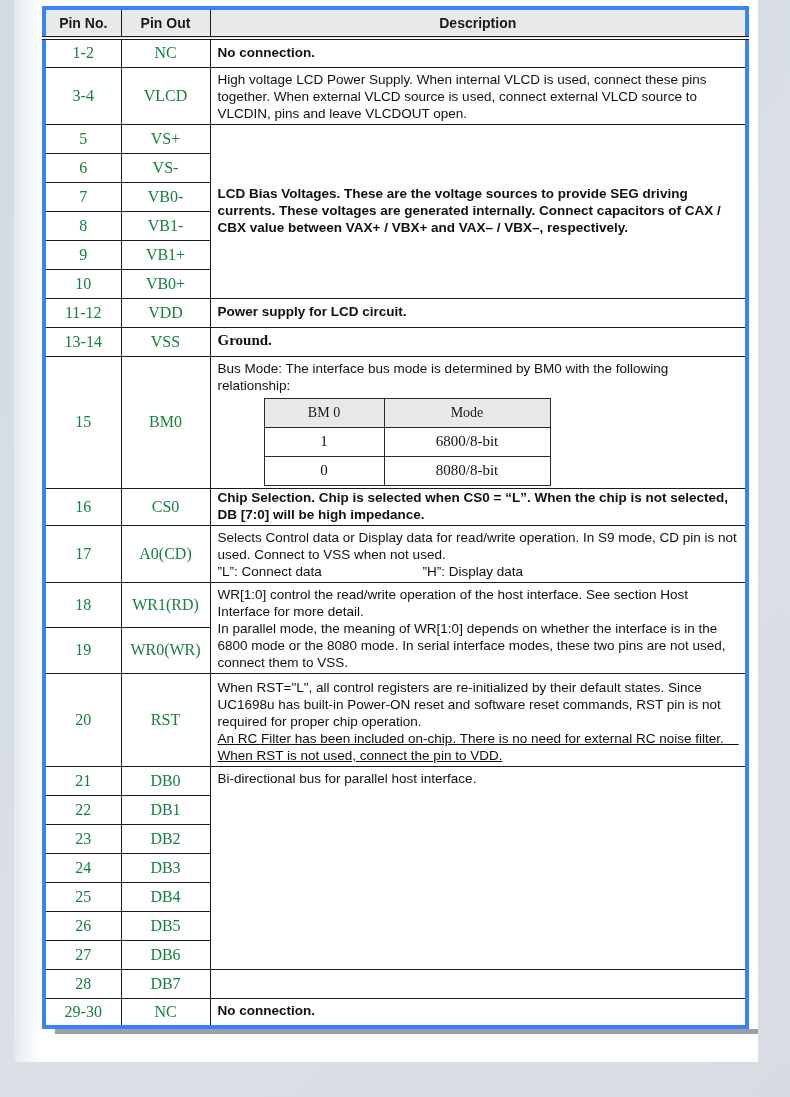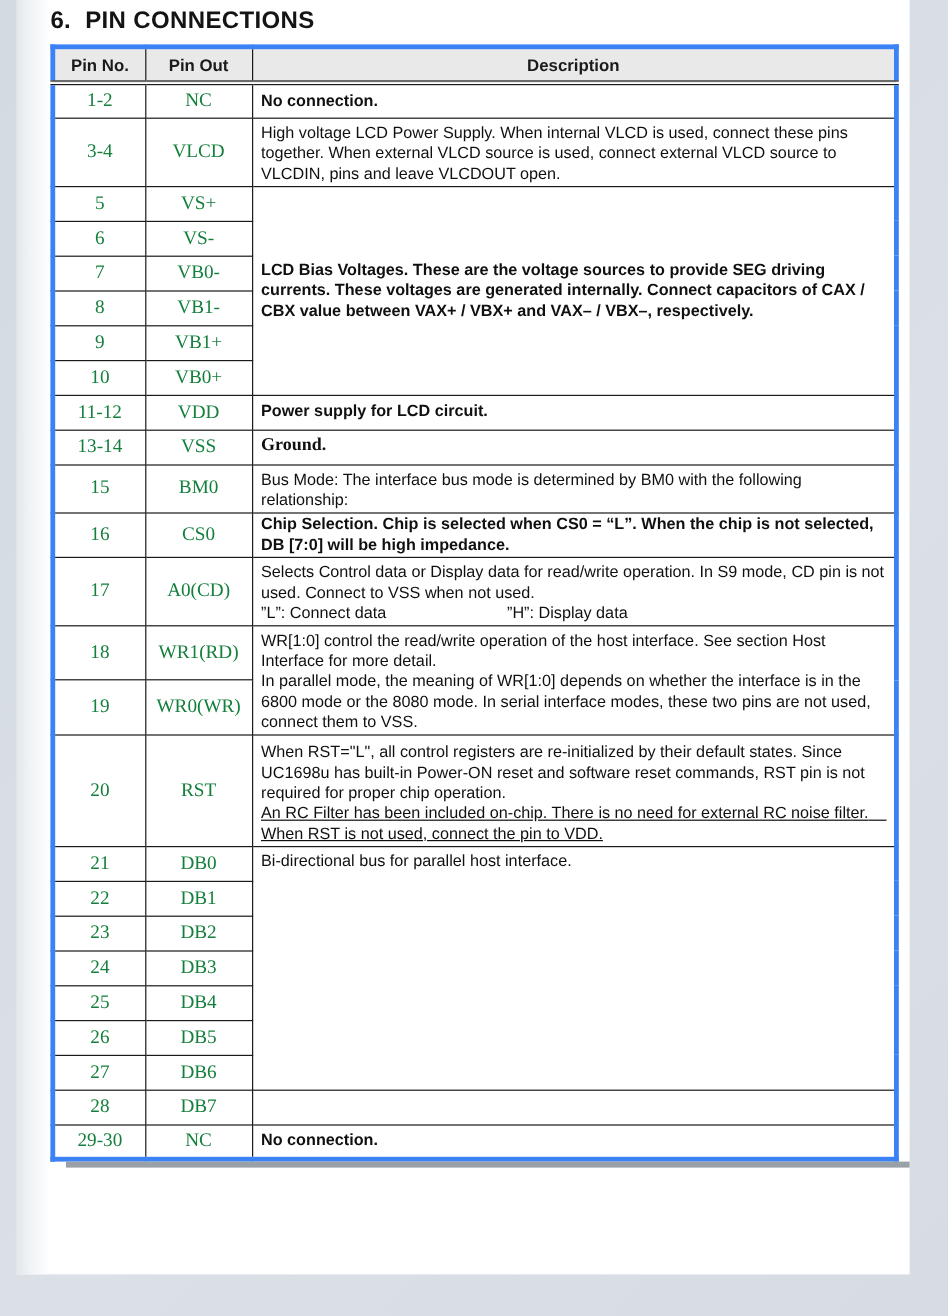--- a/index.html
+++ b/index.html
@@ -102,21 +102,20 @@
     background: #99a0a7;
   }
 </style>
 </head>
 <body>
 
 <div class="page">
   <div class="page-fade"></div>
   <div class="content">
 
-    <div class="section-title">6.  PIN CONNECTIONS</div>
 
     <table class="pin-table">
       <colgroup>
           <col class="c1">
           <col class="c2">
           <col class="c3">
         </colgroup>
       <thead>
         <tr>
           <th>Pin No.</th>
@@ -168,20 +167,38 @@
         <tr>
           <td class="pin-cell">13-14</td>
           <td class="out-cell">VSS</td>
           <td class="desc-cell mid" style="font-family:'Liberation Serif',serif;font-size:15px;margin-left:36px;">Ground.</td>
         </tr>
         <tr class="h-102">
           <td class="pin-cell">15</td>
           <td class="out-cell">BM0</td>
           <td class="desc-cell">
             <div>Bus Mode: The interface bus mode is determined by BM0 with the following relationship:</div>
+            <table class="bm-table">
+              <thead>
+                <tr>
+                  <th class="bc1">BM 0</th>
+                  <th class="bc2">Mode</th>
+                </tr>
+              </thead>
+              <tbody>
+                <tr>
+                  <td>1</td>
+                  <td>6800/8-bit</td>
+                </tr>
+                <tr>
+                  <td>0</td>
+                  <td>8080/8-bit</td>
+                </tr>
+              </tbody>
+            </table>
           </td>
         </tr>
         <tr class="h-34">
           <td class="pin-cell">16</td>
           <td class="out-cell">CS0</td>
           <td class="desc-cell mid">Chip Selection. Chip is selected when CS0 = “L”. When the chip is not selected, DB [7:0] will be high impedance.</td>
         </tr>
         <tr class="h-66">
           <td class="pin-cell">17</td>
           <td class="out-cell">A0(CD)</td>

